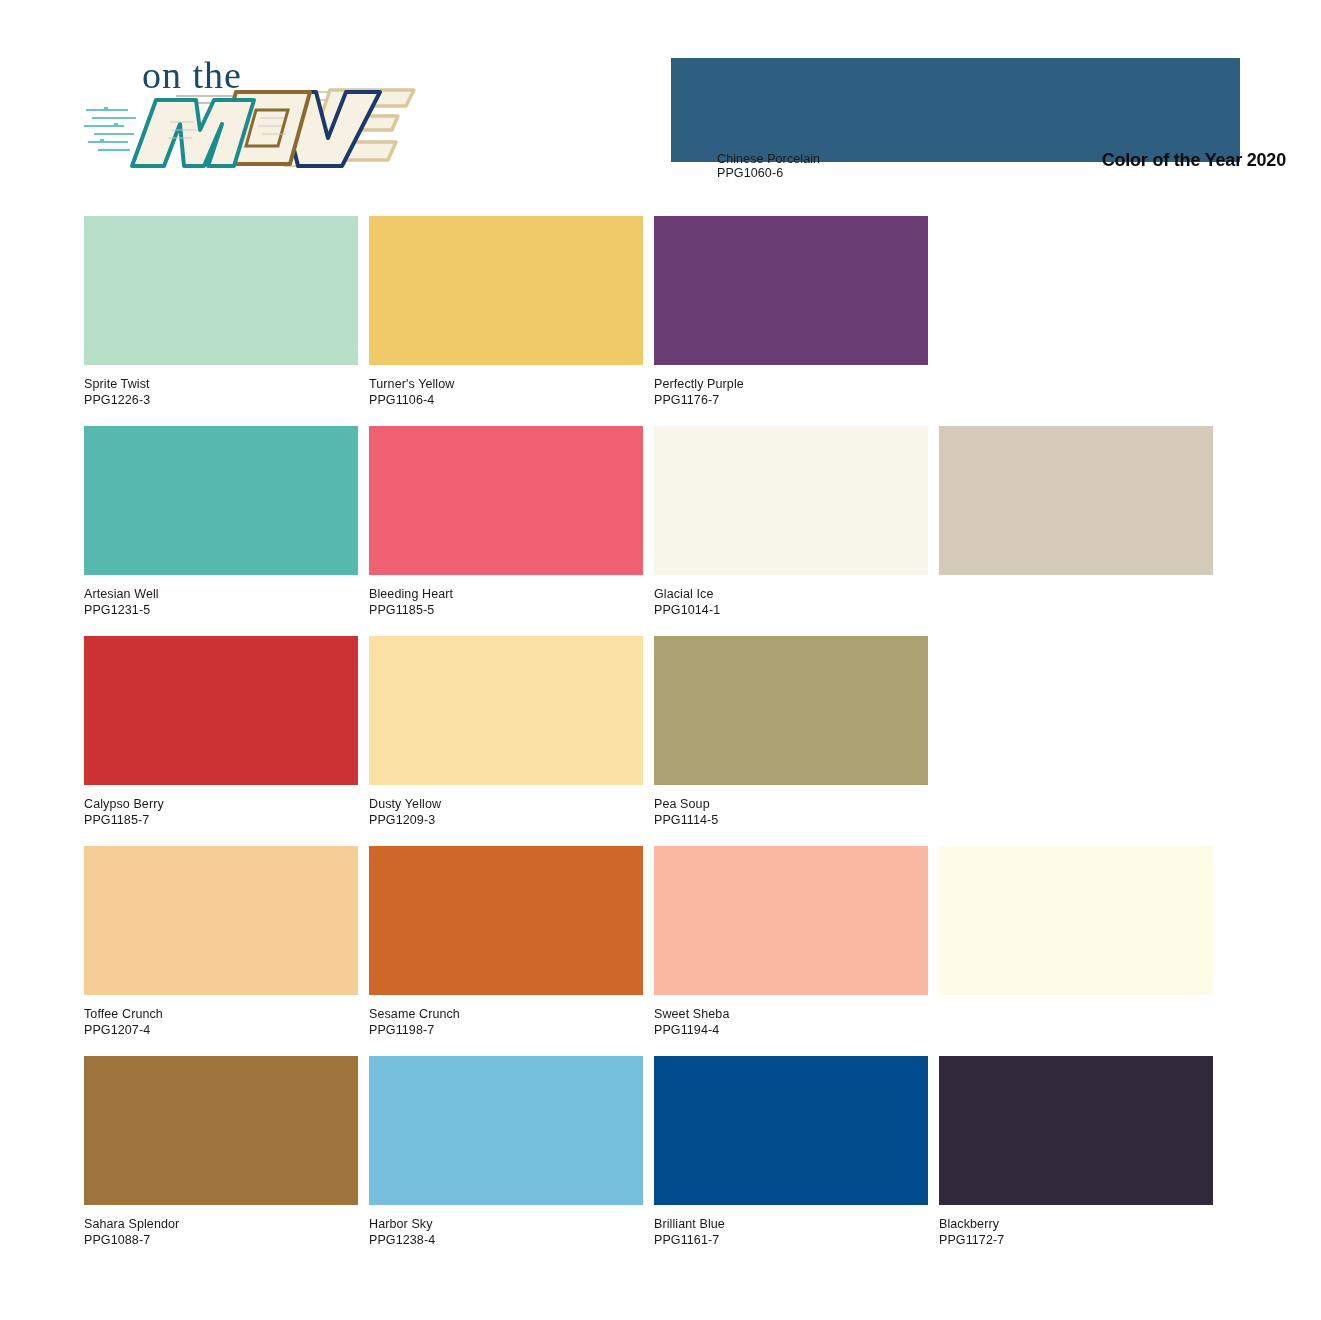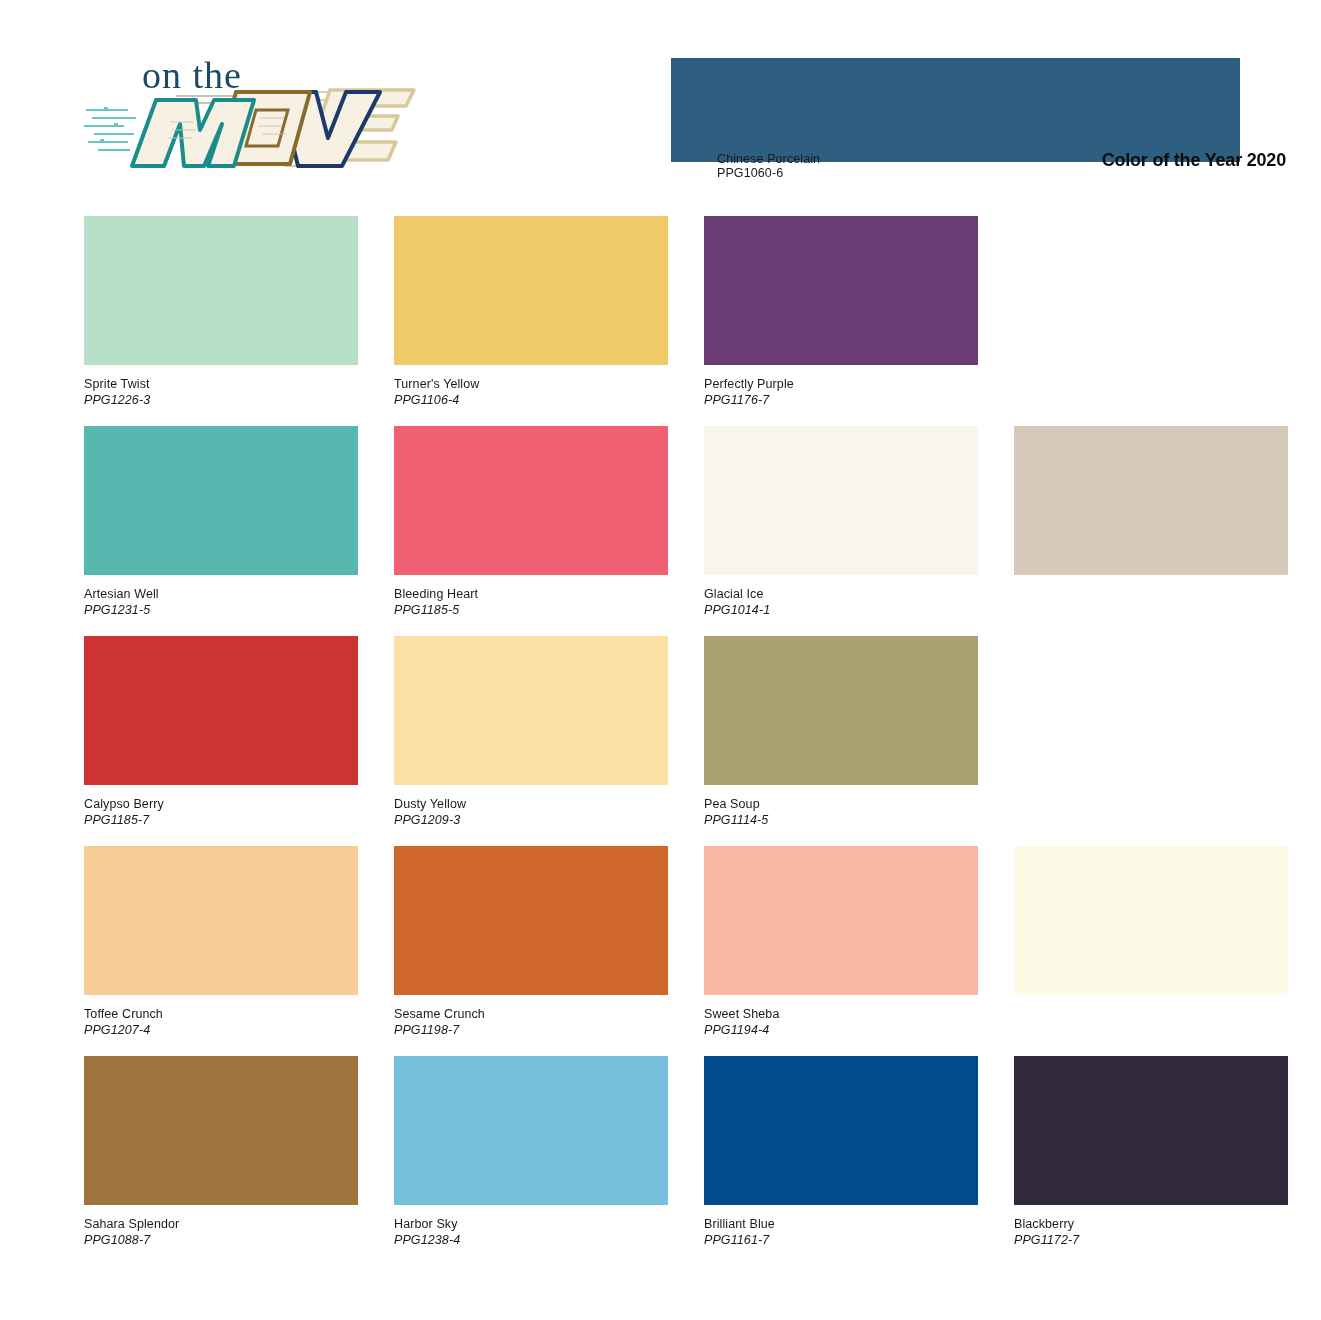--- a/index.html
+++ b/index.html
@@ -78,21 +78,21 @@
 
   
   .grid {
     position: absolute;
     left: 84px;
     top: 216px;
     width: 1156px;
   }
   .grid-row {
     display: flex;
-    gap: 36px;
+    gap: 11px;
     margin-bottom: 18px;
   }
   .cell {
     width: 274px;
   }
   .cell .chip {
     width: 274px;
     height: 149px;
   }
   .cell .meta {
@@ -104,21 +104,20 @@
     letter-spacing: 0.1px;
     color: #1a1a1a;
     white-space: nowrap;
   }
   .cell .ccode {
     font-size: 12.5px;
     line-height: 16px;
     letter-spacing: 0.1px;
     color: #1a1a1a;
     white-space: nowrap;
-    font-style: italic;
   }
 </style>
 </head>
 <body>
 
 <div class="header">
 
   <div class="logo-wrap">
     <svg class="logo-svg" viewBox="0 0 340 145" xmlns="http://www.w3.org/2000/svg">
 

